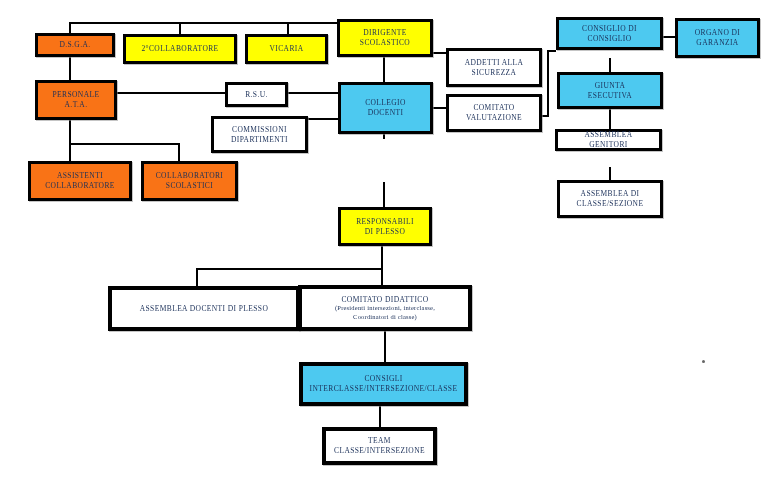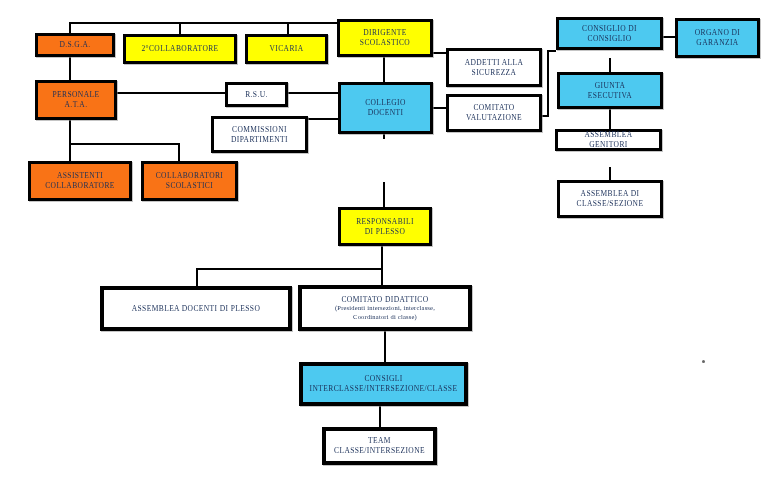--- a/index.html
+++ b/index.html
@@ -144,21 +144,21 @@
   <div class="node fill-white" style="left:557px;top:180px;width:106px;height:38px">
     <span>ASSEMBLEA DI</span>
     <span>CLASSE/SEZIONE</span>
   </div>
 
   <div class="node fill-yellow" style="left:338px;top:207px;width:94px;height:39px">
     <span>RESPONSABILI</span>
     <span>DI PLESSO</span>
   </div>
 
-  <div class="node fill-white thick" style="left:100px;top:286px;width:192px;height:45px">
+  <div class="node fill-white thick" style="left:108px;top:286px;width:192px;height:45px">
     <span>ASSEMBLEA DOCENTI DI PLESSO</span>
   </div>
 
   <div class="node fill-white thick" style="left:298px;top:285px;width:174px;height:46px">
     <span>COMITATO DIDATTICO</span>
     <span class="sub">(Presidenti intersezioni, interclasse,</span>
     <span class="sub">Coordinatori di classe)</span>
   </div>
 
   <div class="node fill-cyan thick" style="left:299px;top:362px;width:169px;height:44px">

